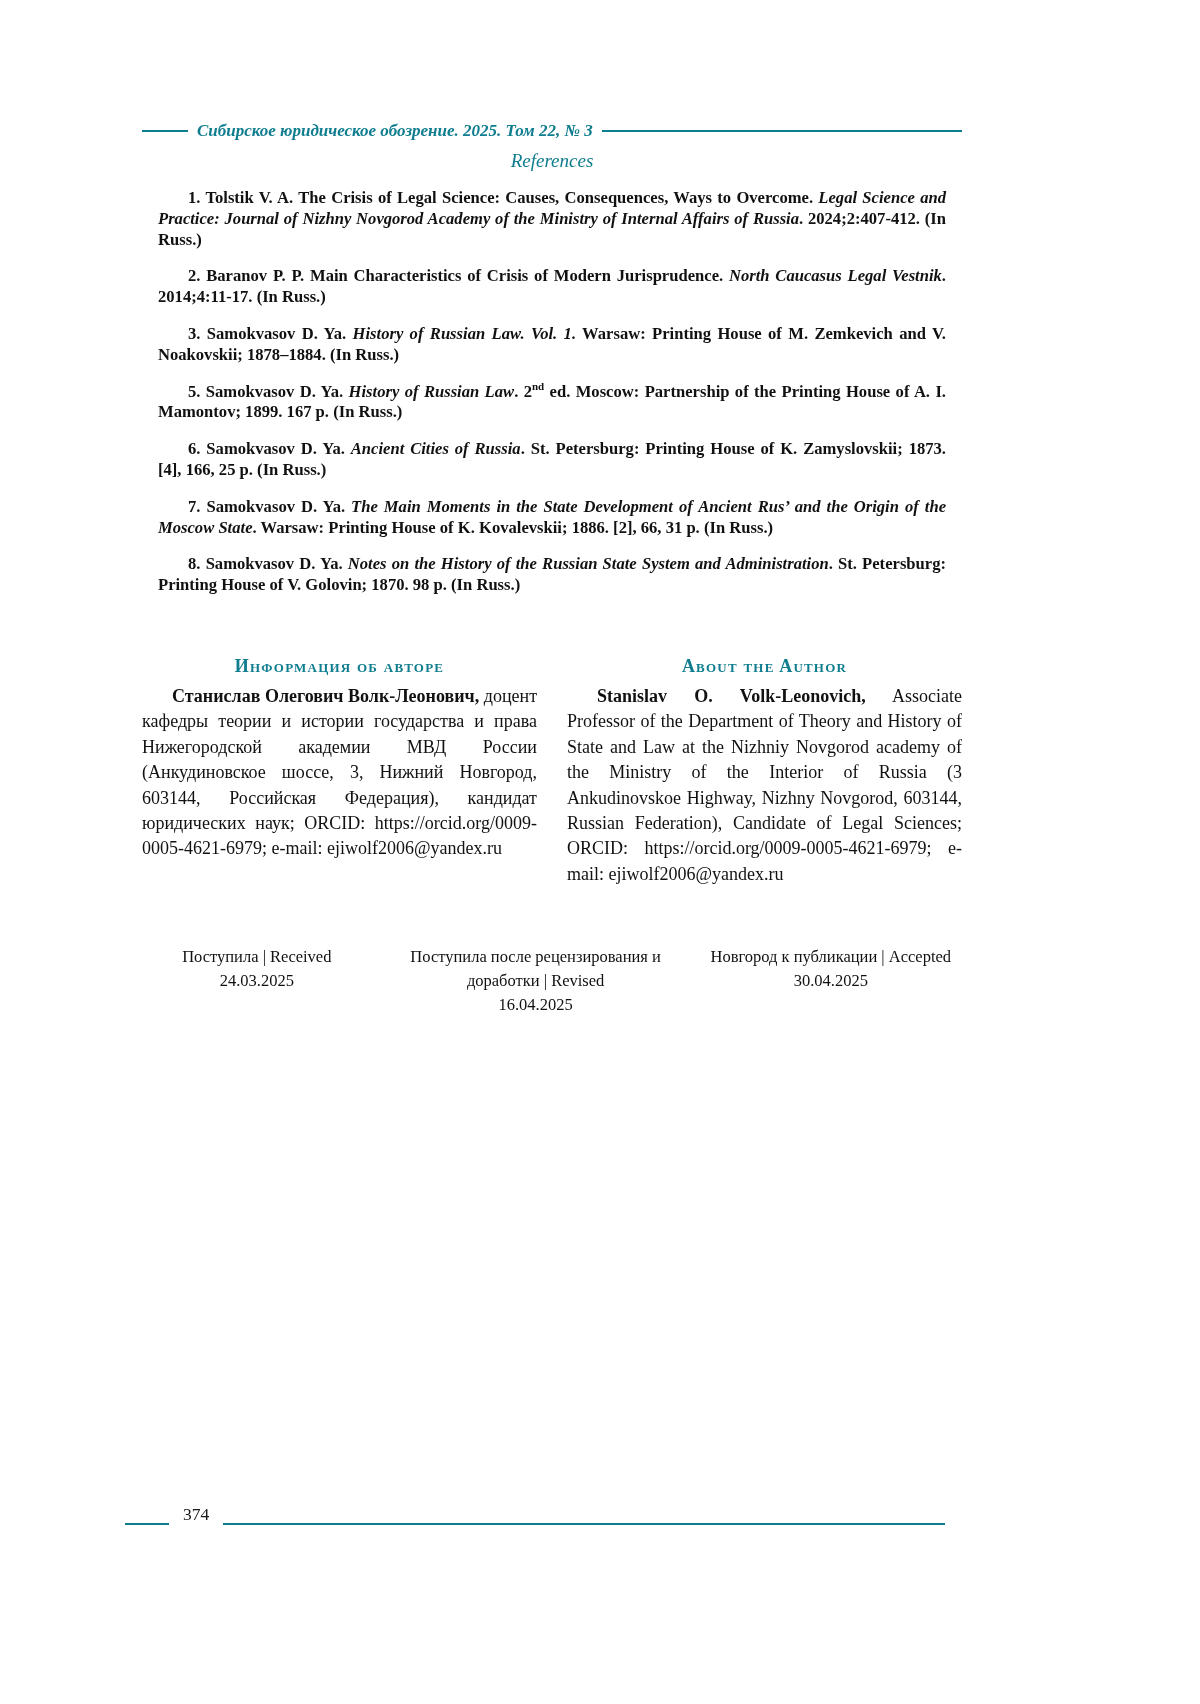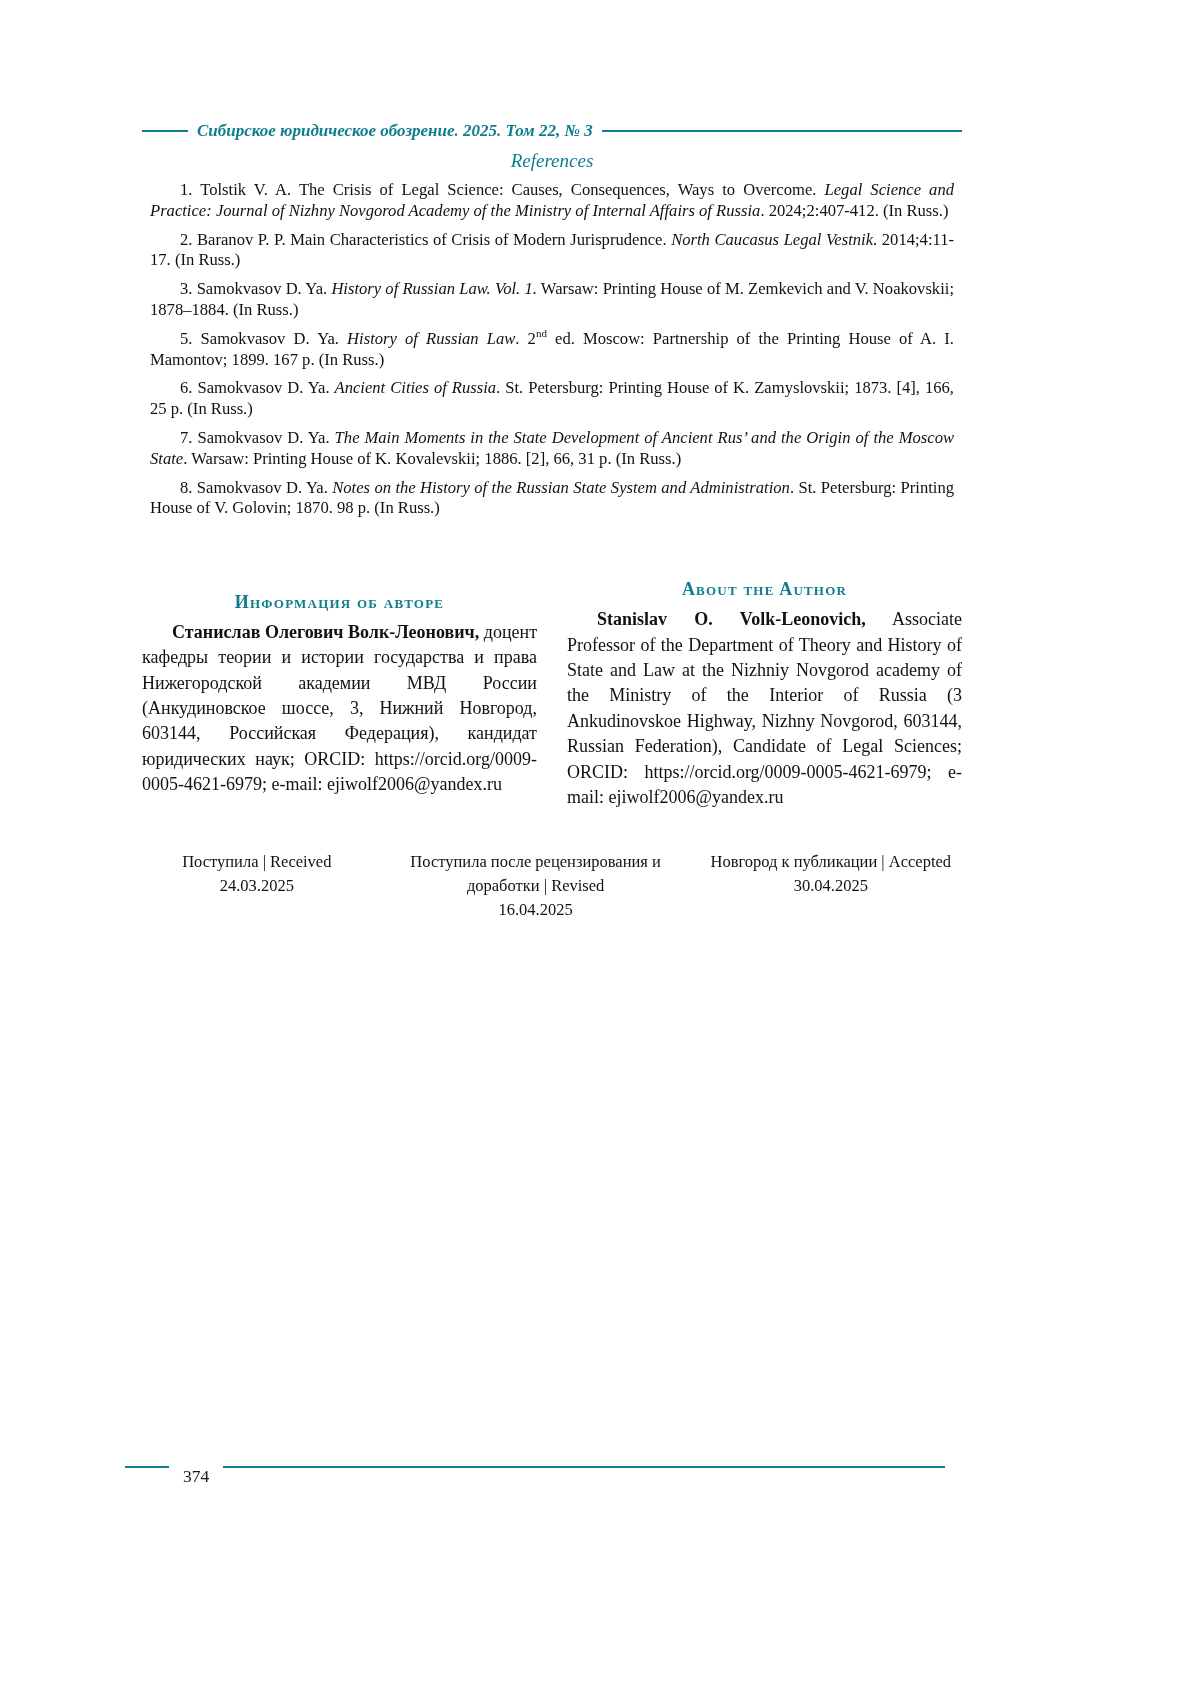--- a/index.html
+++ b/index.html
@@ -45,33 +45,33 @@
   .refs-title {
     text-align: center;
     color: var(--accent);
     font-style: italic;
     font-weight: normal;
     font-size: 19px;
     margin: 9px 0 4px 0;
   }
   .refs { margin: 0; }
   .ref {
-    margin: 8px;
+    margin: 16px;
     text-align: justify;
     text-indent: 30px;
     font-size: 16.6px;
     line-height: 20.8px;
+    font-weight: bold;
   }
   .ref sup { font-size: 11px; line-height: 0; }
   
   .authors {
     display: flex;
     gap: 30px;
     margin-top: 60px;
-    align-items: center;
   }
   .authors .col { flex: 1 1 0; min-width: 0; }
   .col-header {
     text-align: center;
     color: var(--accent);
     font-weight: bold;
     font-variant: small-caps;
     letter-spacing: 1.2px;
     font-size: 18px;
   }
@@ -80,36 +80,36 @@
     text-align: justify;
     text-indent: 30px;
     font-size: 18px;
     line-height: 25.4px;
     word-wrap: break-word;
   }
   .bio b { font-weight: bold; }
   
   .dates {
     display: flex;
-    margin-top: 40px;
+    margin-top: 58px;
     font-size: 16.5px;
   }
   .date-cell { text-align: center; line-height: 1.45; }
   .date-cell:nth-child(1) { flex: 0 0 28%; }
   .date-cell:nth-child(2) { flex: 0 0 40%; }
   .date-cell:nth-child(3) { flex: 0 0 32%; }
   .date-cell:nth-child(2) .date-label { max-width: 275px; margin: 0 auto; }
   
   .footer {
     position: absolute;
-    top: 1466px;
+    top: 1504px;
     left: 125px;
     width: 820px;
     display: flex;
-    align-items: flex-start;
+    align-items: flex-end;
   }
   .footer .rule.short { width: 44px; }
   .page-number {
     margin: 0 14px;
     font-size: 17.5px;
     color: #1a1a1a;
   }
 </style>
 </head>
 <body style="--accent: #0e7d8e;">

